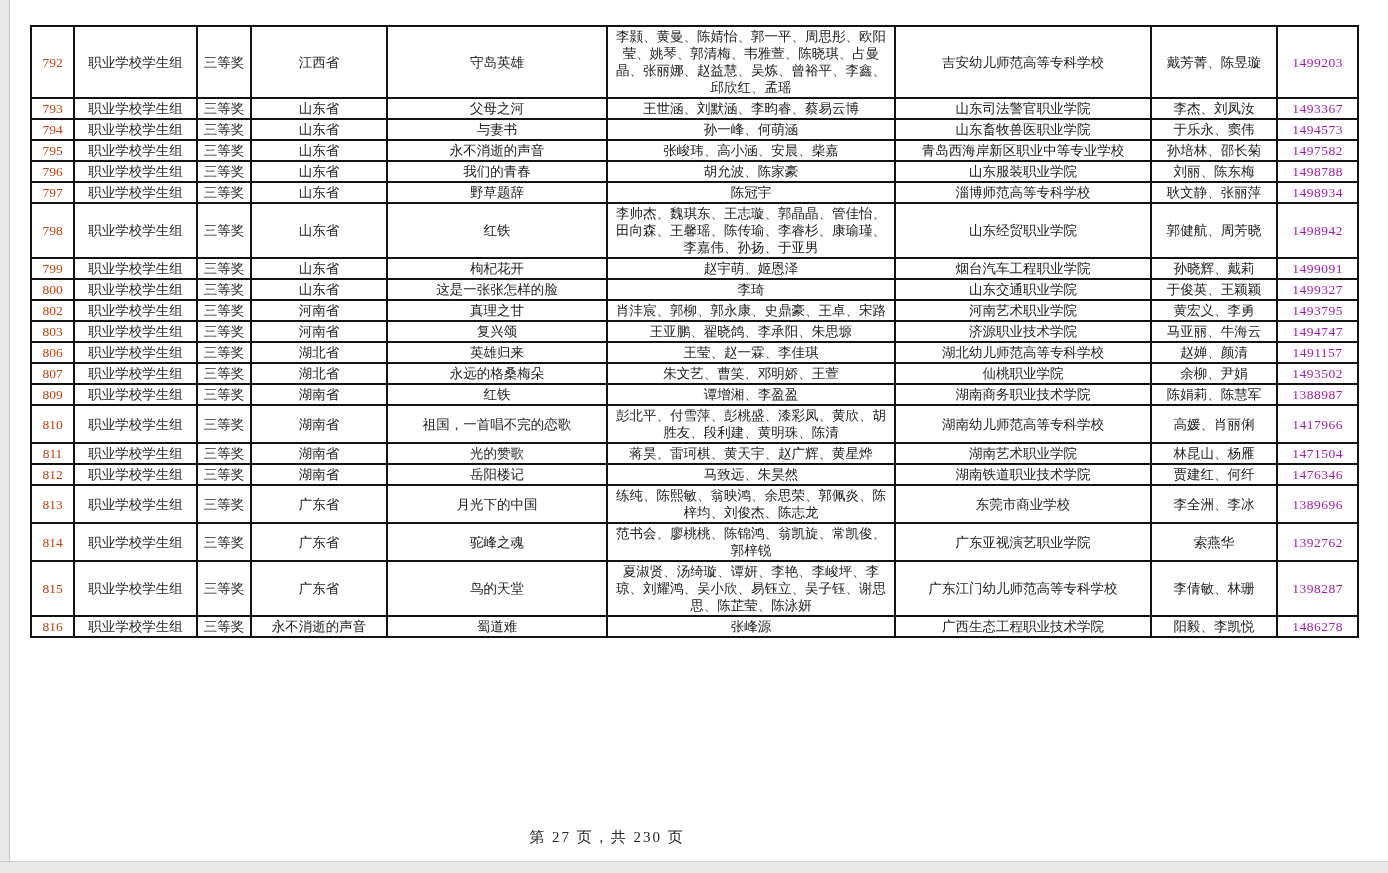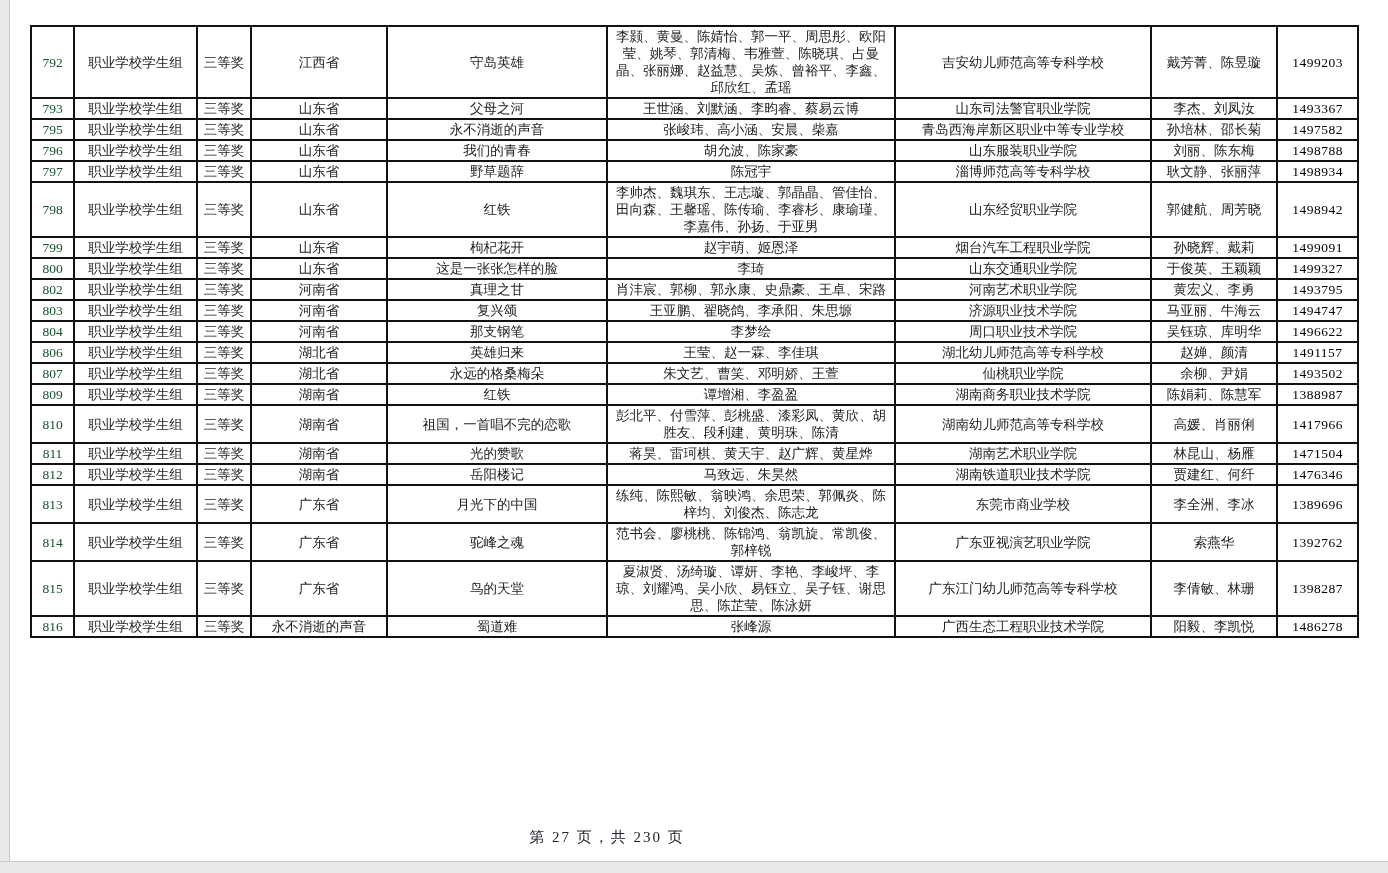--- a/index.html
+++ b/index.html
@@ -47,24 +47,24 @@
   }
   table.awards td {
     border: 2px solid #121212;
     text-align: center;
     vertical-align: middle;
     line-height: 17px;
     padding: 1px 2px;
     overflow: hidden;
     word-break: break-all;
   }
-  td.c-serial   { font-family: "Liberation Serif", serif; color: #14532d; }
+  td.c-serial   { font-family: "Liberation Serif", serif; color: #c2410c; }
   td.c-students { padding: 1px 9px; font-family: Liberation Serif, serif; }
   td.c-school   { padding: 1px 6px; }
-  td.c-code     { color: #000000; letter-spacing: 0.5px; }
+  td.c-code     { color: #a21caf; letter-spacing: 0.5px; }
   .footer {
     position: absolute;
     left: 0; top: 828px;
     width: 1194px;
     text-align: center;
     font-size: 15px;
     color: #24242e;
     letter-spacing: 2px;
   }
 </style>
@@ -103,20 +103,31 @@
     <td class="c-group">职业学校学生组</td>
     <td class="c-award">三等奖</td>
     <td class="c-province">山东省</td>
     <td class="c-title">父母之河</td>
     <td class="c-students">王世涵、刘默涵、李昀睿、蔡易云博</td>
     <td class="c-school">山东司法警官职业学院</td>
     <td class="c-teachers">李杰、刘凤汝</td>
     <td class="c-code">1493367</td>
   </tr>
           <tr>
+    <td class="c-serial">794</td>
+    <td class="c-group">职业学校学生组</td>
+    <td class="c-award">三等奖</td>
+    <td class="c-province">山东省</td>
+    <td class="c-title">与妻书</td>
+    <td class="c-students">孙一峰、何萌涵</td>
+    <td class="c-school">山东畜牧兽医职业学院</td>
+    <td class="c-teachers">于乐永、窦伟</td>
+    <td class="c-code">1494573</td>
+  </tr>
+          <tr>
     <td class="c-serial">795</td>
     <td class="c-group">职业学校学生组</td>
     <td class="c-award">三等奖</td>
     <td class="c-province">山东省</td>
     <td class="c-title">永不消逝的声音</td>
     <td class="c-students">张峻玮、高小涵、安晨、柴嘉</td>
     <td class="c-school">青岛西海岸新区职业中等专业学校</td>
     <td class="c-teachers">孙培林、邵长菊</td>
     <td class="c-code">1497582</td>
   </tr>
@@ -191,31 +202,20 @@
     <td class="c-group">职业学校学生组</td>
     <td class="c-award">三等奖</td>
     <td class="c-province">河南省</td>
     <td class="c-title">复兴颂</td>
     <td class="c-students">王亚鹏、翟晓鸽、李承阳、朱思塬</td>
     <td class="c-school">济源职业技术学院</td>
     <td class="c-teachers">马亚丽、牛海云</td>
     <td class="c-code">1494747</td>
   </tr>
           <tr>
-    <td class="c-serial">804</td>
-    <td class="c-group">职业学校学生组</td>
-    <td class="c-award">三等奖</td>
-    <td class="c-province">河南省</td>
-    <td class="c-title">那支钢笔</td>
-    <td class="c-students">李梦绘</td>
-    <td class="c-school">周口职业技术学院</td>
-    <td class="c-teachers">吴钰琼、库明华</td>
-    <td class="c-code">1496622</td>
-  </tr>
-          <tr>
     <td class="c-serial">806</td>
     <td class="c-group">职业学校学生组</td>
     <td class="c-award">三等奖</td>
     <td class="c-province">湖北省</td>
     <td class="c-title">英雄归来</td>
     <td class="c-students">王莹、赵一霖、李佳琪</td>
     <td class="c-school">湖北幼儿师范高等专科学校</td>
     <td class="c-teachers">赵婵、颜清</td>
     <td class="c-code">1491157</td>
   </tr>

